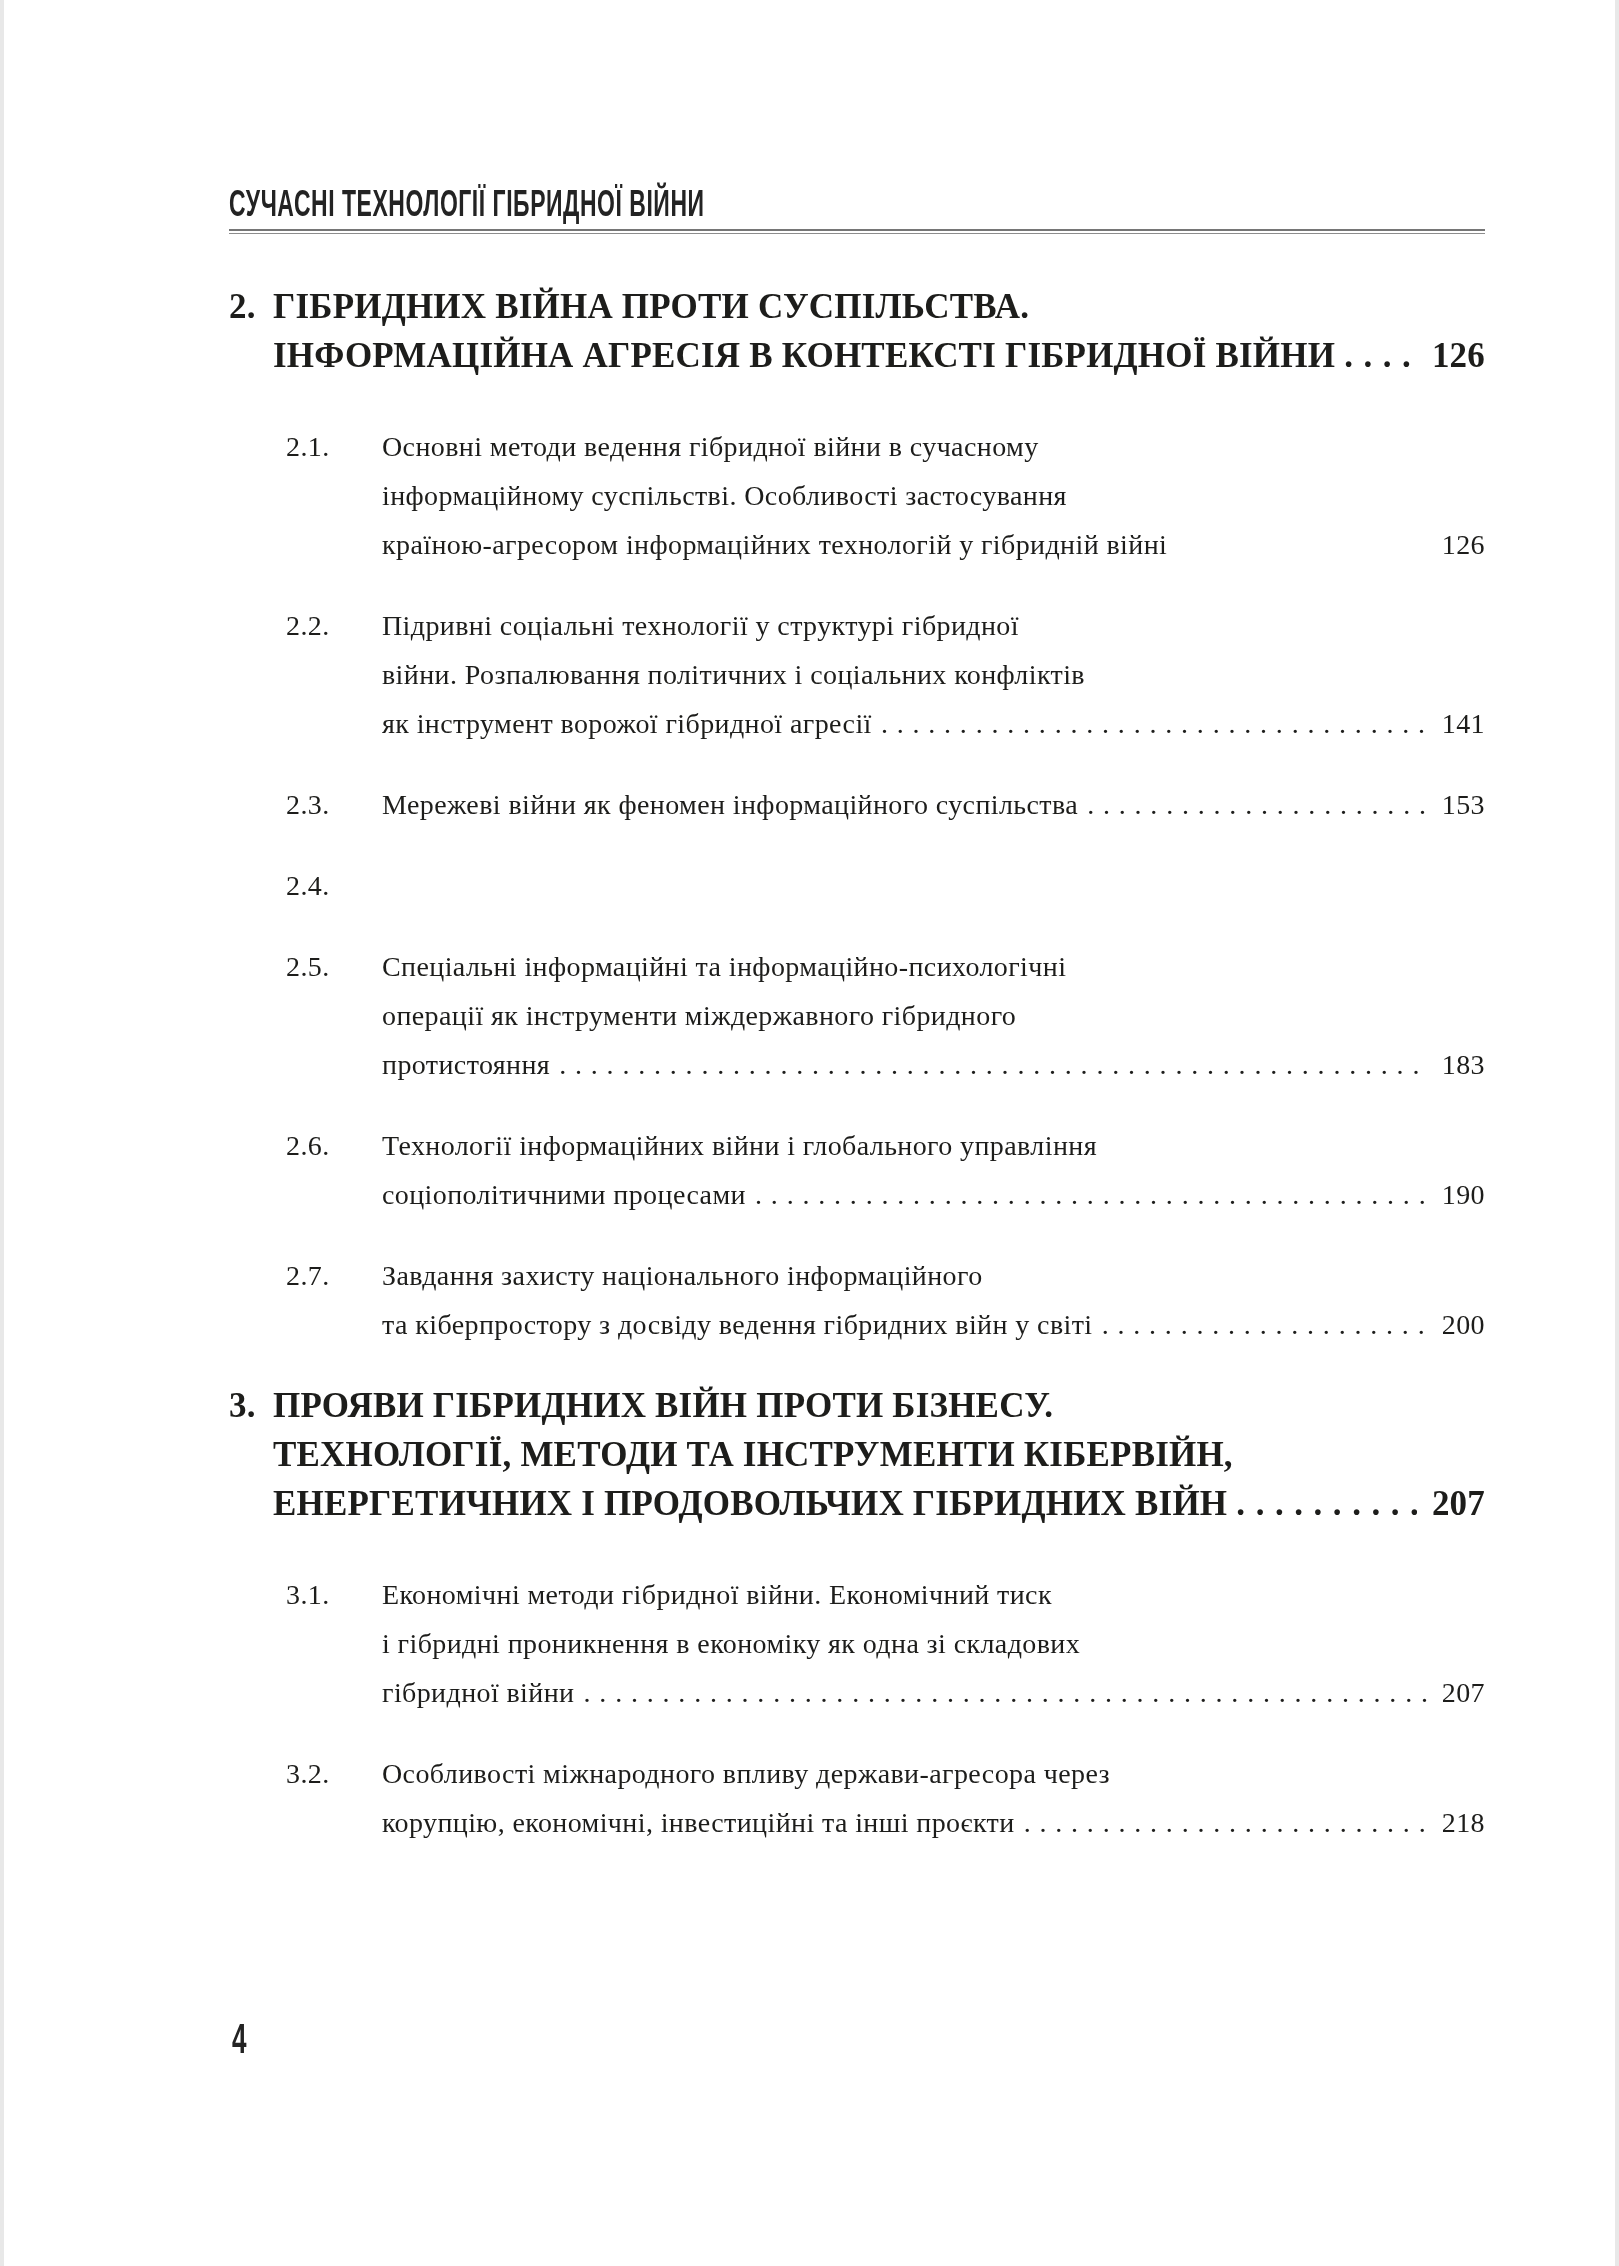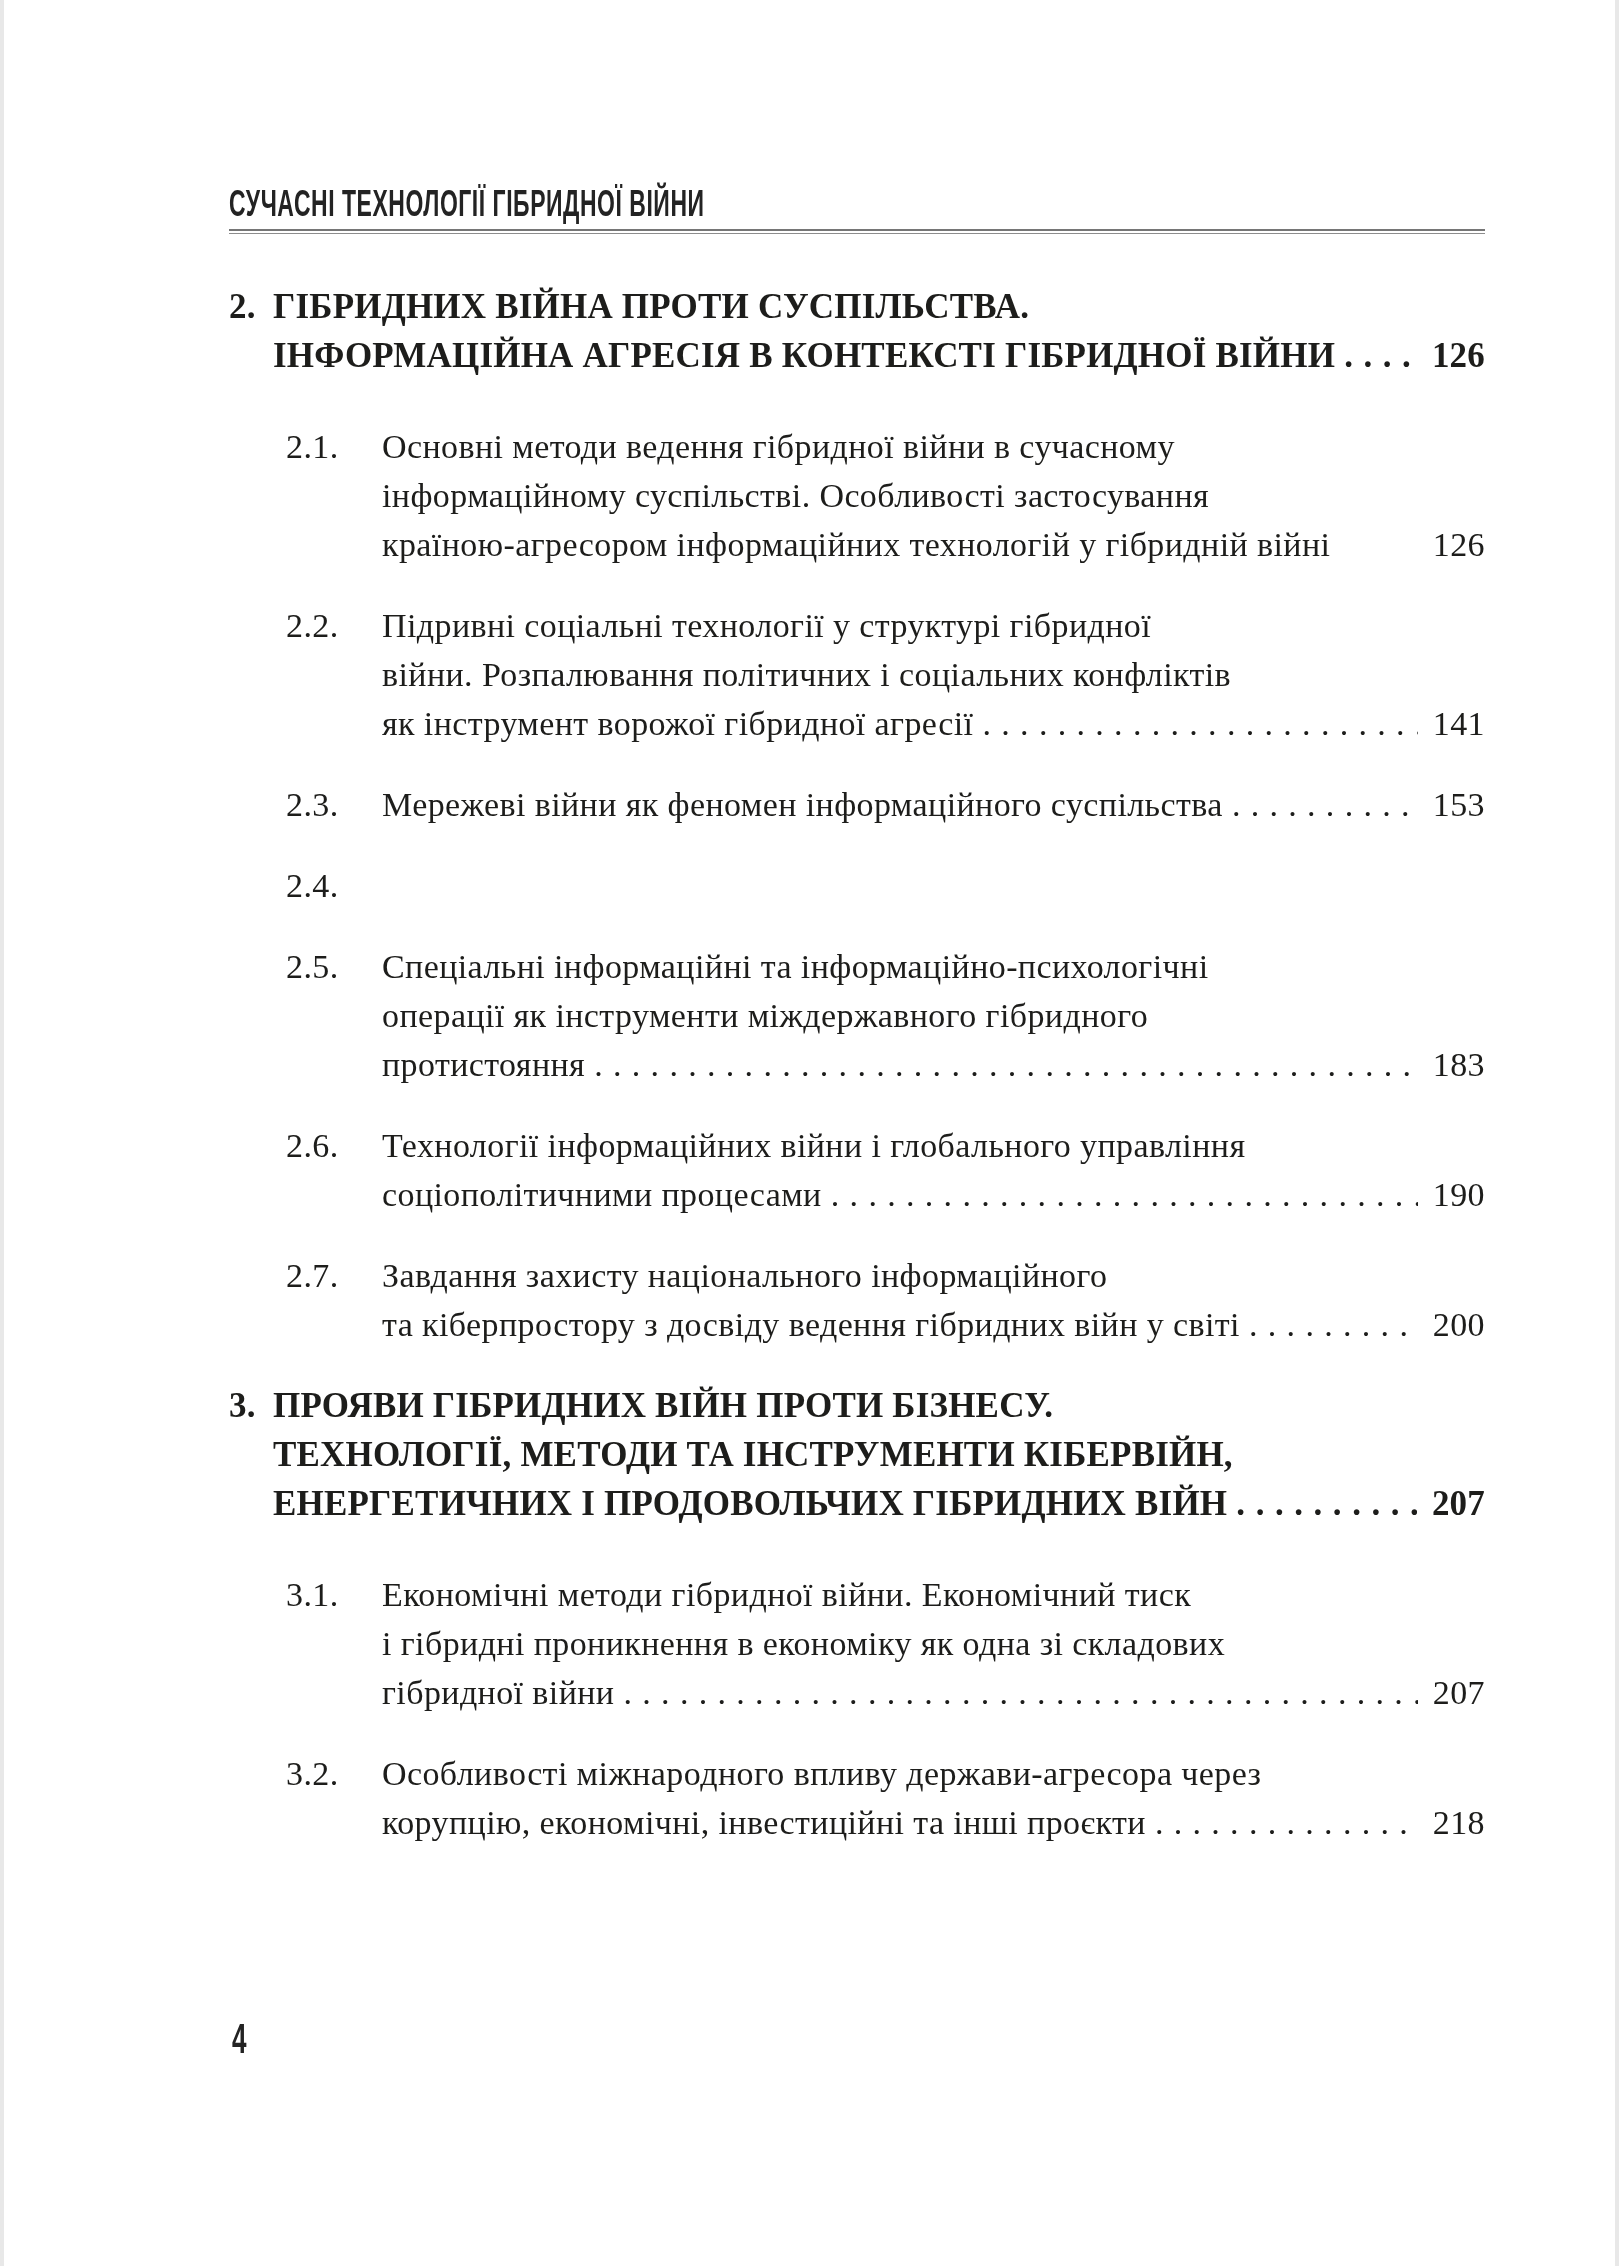--- a/index.html
+++ b/index.html
@@ -41,21 +41,21 @@
     display:flex;
     font-weight:700;
     font-size:35px;
     line-height:49px;
     margin-bottom:42px;
     letter-spacing:0.2px;
   }
   .sec-heading .num{flex:0 0 44px;}
   .entry{
     display:flex;
-    font-size:34px;
+    font-size:28px;
     line-height:49px;
     margin-bottom:32px;
     letter-spacing:0.4px;
   }
   .entry .num{
     flex:0 0 153px;
     box-sizing:border-box;
     padding-left:57px;
   }
   .body{flex:1;min-width:0;}

